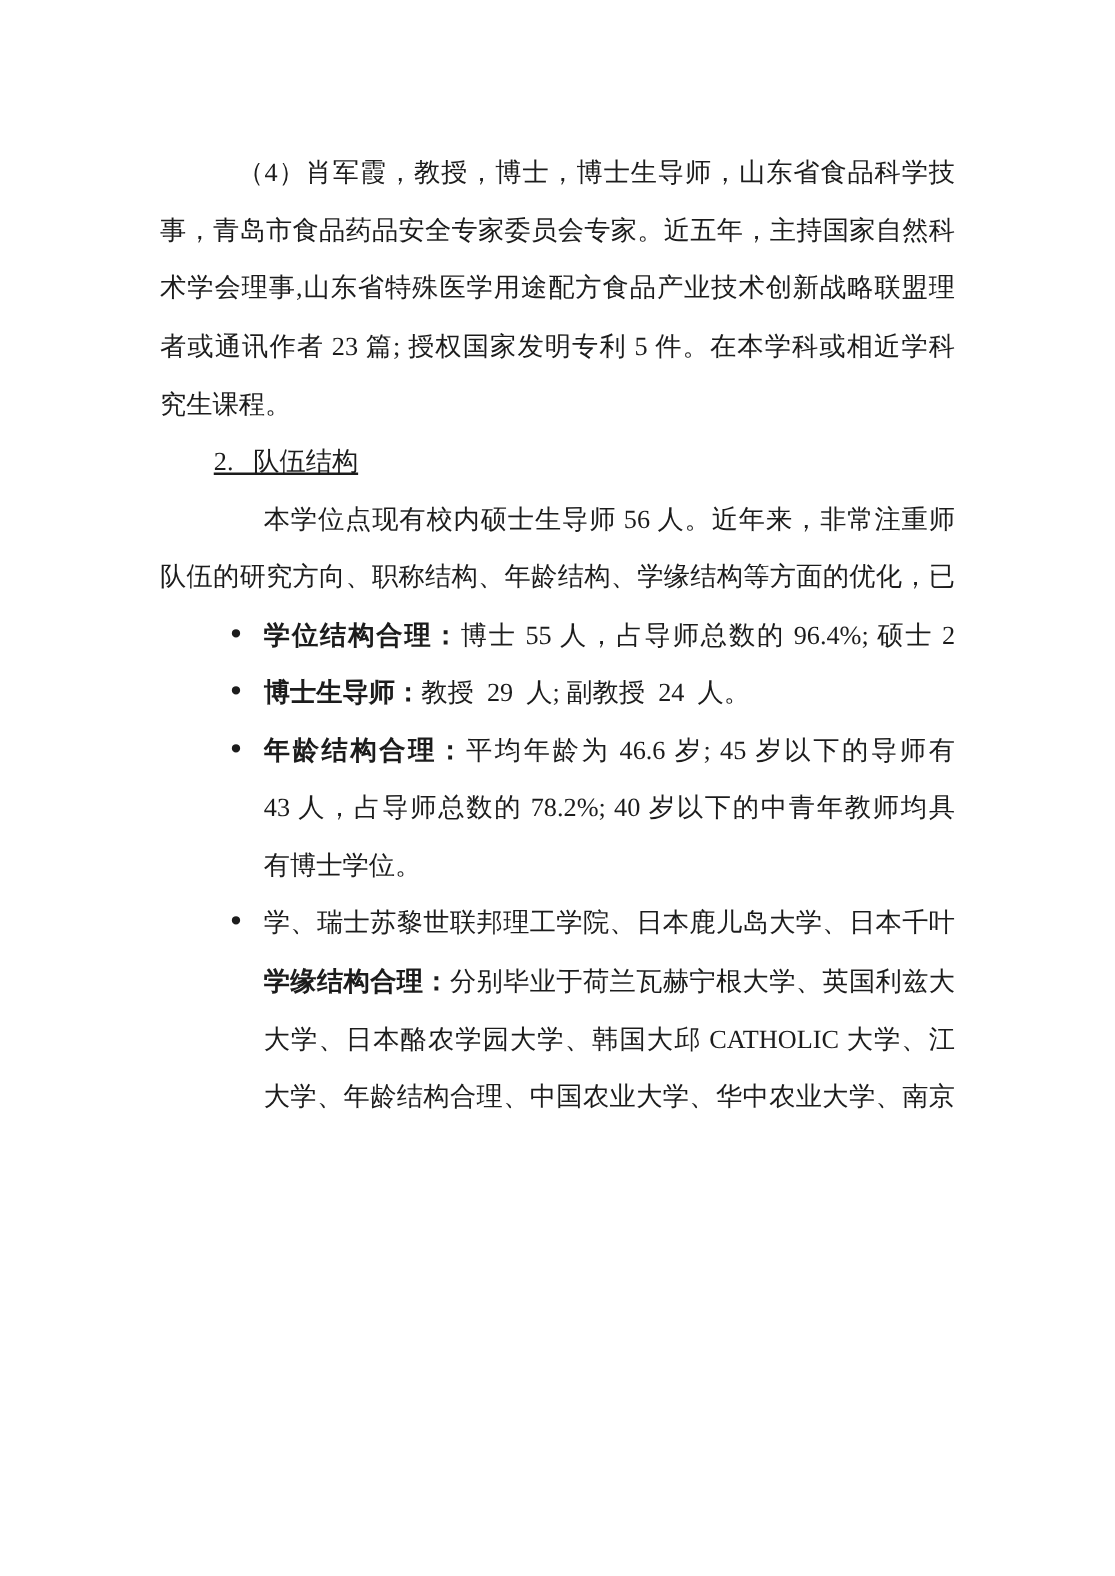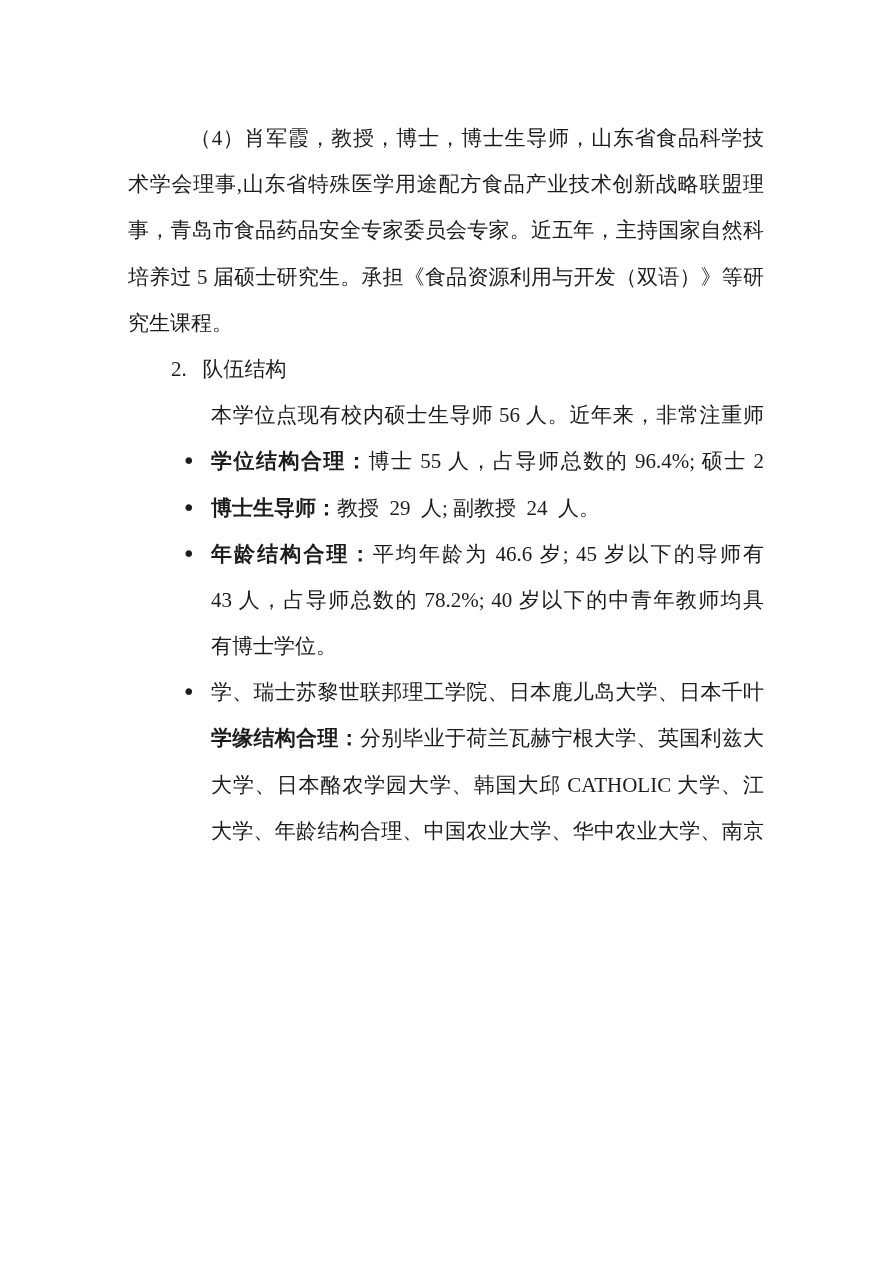--- a/index.html
+++ b/index.html
@@ -17,21 +17,21 @@
   .ln {
     display:block;
     height:46.2px;
     overflow:hidden;
     text-align:justify;
     text-align-last:left;
   }
   .jl { text-align-last:justify; }
   .fi1 { text-indent:62px; }
   .fi2 { text-indent:83px; }
-  .fih { text-indent:43px; }
+  .fih { text-indent:43px;text-decoration:underline; }
   .bullet { position:relative; margin-left:83px; }
   .dot {
     position:absolute; left:-29px; top:0;
     font-family:"DejaVu Sans",sans-serif;
     font-size:23px; line-height:46.2px;
     text-align:left;
   }
   .bl { font-weight:bold;margin-top:36px; }
   .footer {
     position:absolute; top:1138px; left:0; width:100%;
@@ -40,30 +40,31 @@
   }
 </style>
 </head>
 <body>
 
 <div class="page">
   <div class="content">
 
     <div class="para">
       <span class="ln jl fi1">（4）肖军霞，教授，博士，博士生导师，山东省食品科学技</span>
+      <span class="ln jl">事，青岛市食品药品安全专家委员会专家。近五年，主持国家自然科</span>
       <span class="ln jl">术学会理事,山东省特殊医学用途配方食品产业技术创新战略联盟理</span>
-      <span class="ln jl">事，青岛市食品药品安全专家委员会专家。近五年，主持国家自然科</span>
-      <span class="ln jl">培养过 5 届硕士研究生。承担《食品资源利用与开发（双语）》等研</span>
+      <span class="ln jl">者或通讯作者 23 篇; 授权国家发明专利 5 件。在本学科或相近学科</span>
       <span class="ln">究生课程。</span>
     </div>
 
     <div class="ln fih">2.&nbsp;&nbsp; 队伍结构</div>
 
     <div class="para">
       <span class="ln jl fi2">本学位点现有校内硕士生导师 56 人。近年来，非常注重师资</span>
+      <span class="ln jl">队伍的研究方向、职称结构、年龄结构、学缘结构等方面的优化，已</span>
     </div>
 
     <div class="bullet-list">
 
       <div class="bullet">
         <span class="dot">•</span>
         <div class="ln jl"><b class="bl">学位结构合理：</b><span>博士 55 人，占导师总数的 96.4%; 硕士 2</span></div>
       </div>
 
       <div class="bullet">

